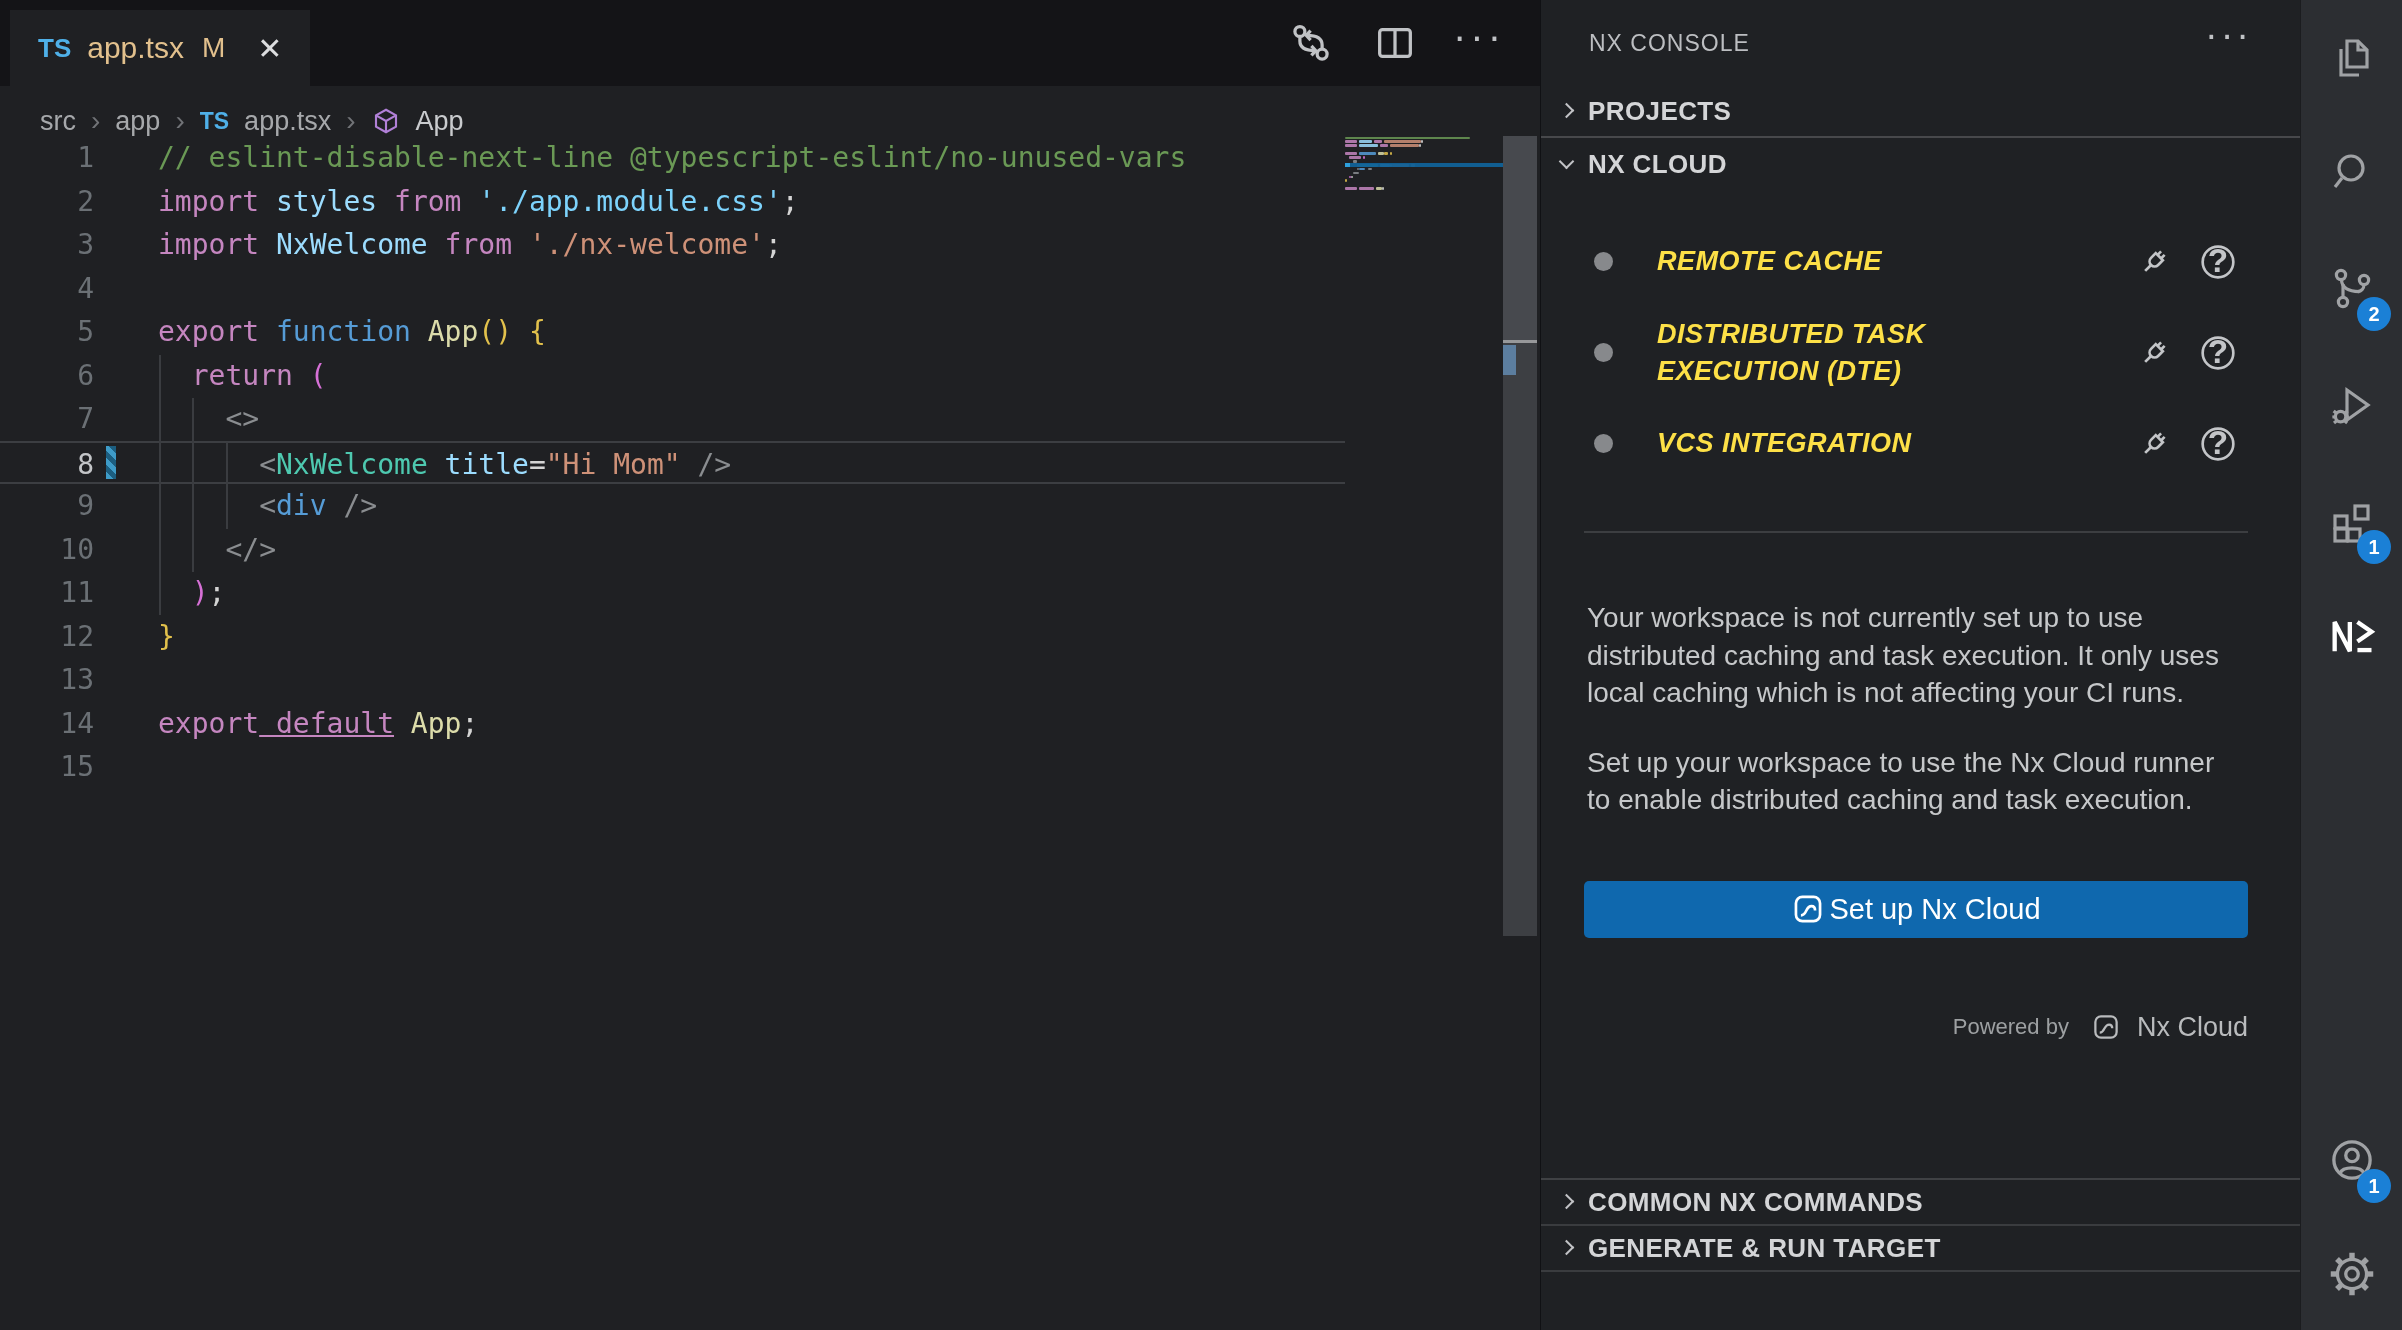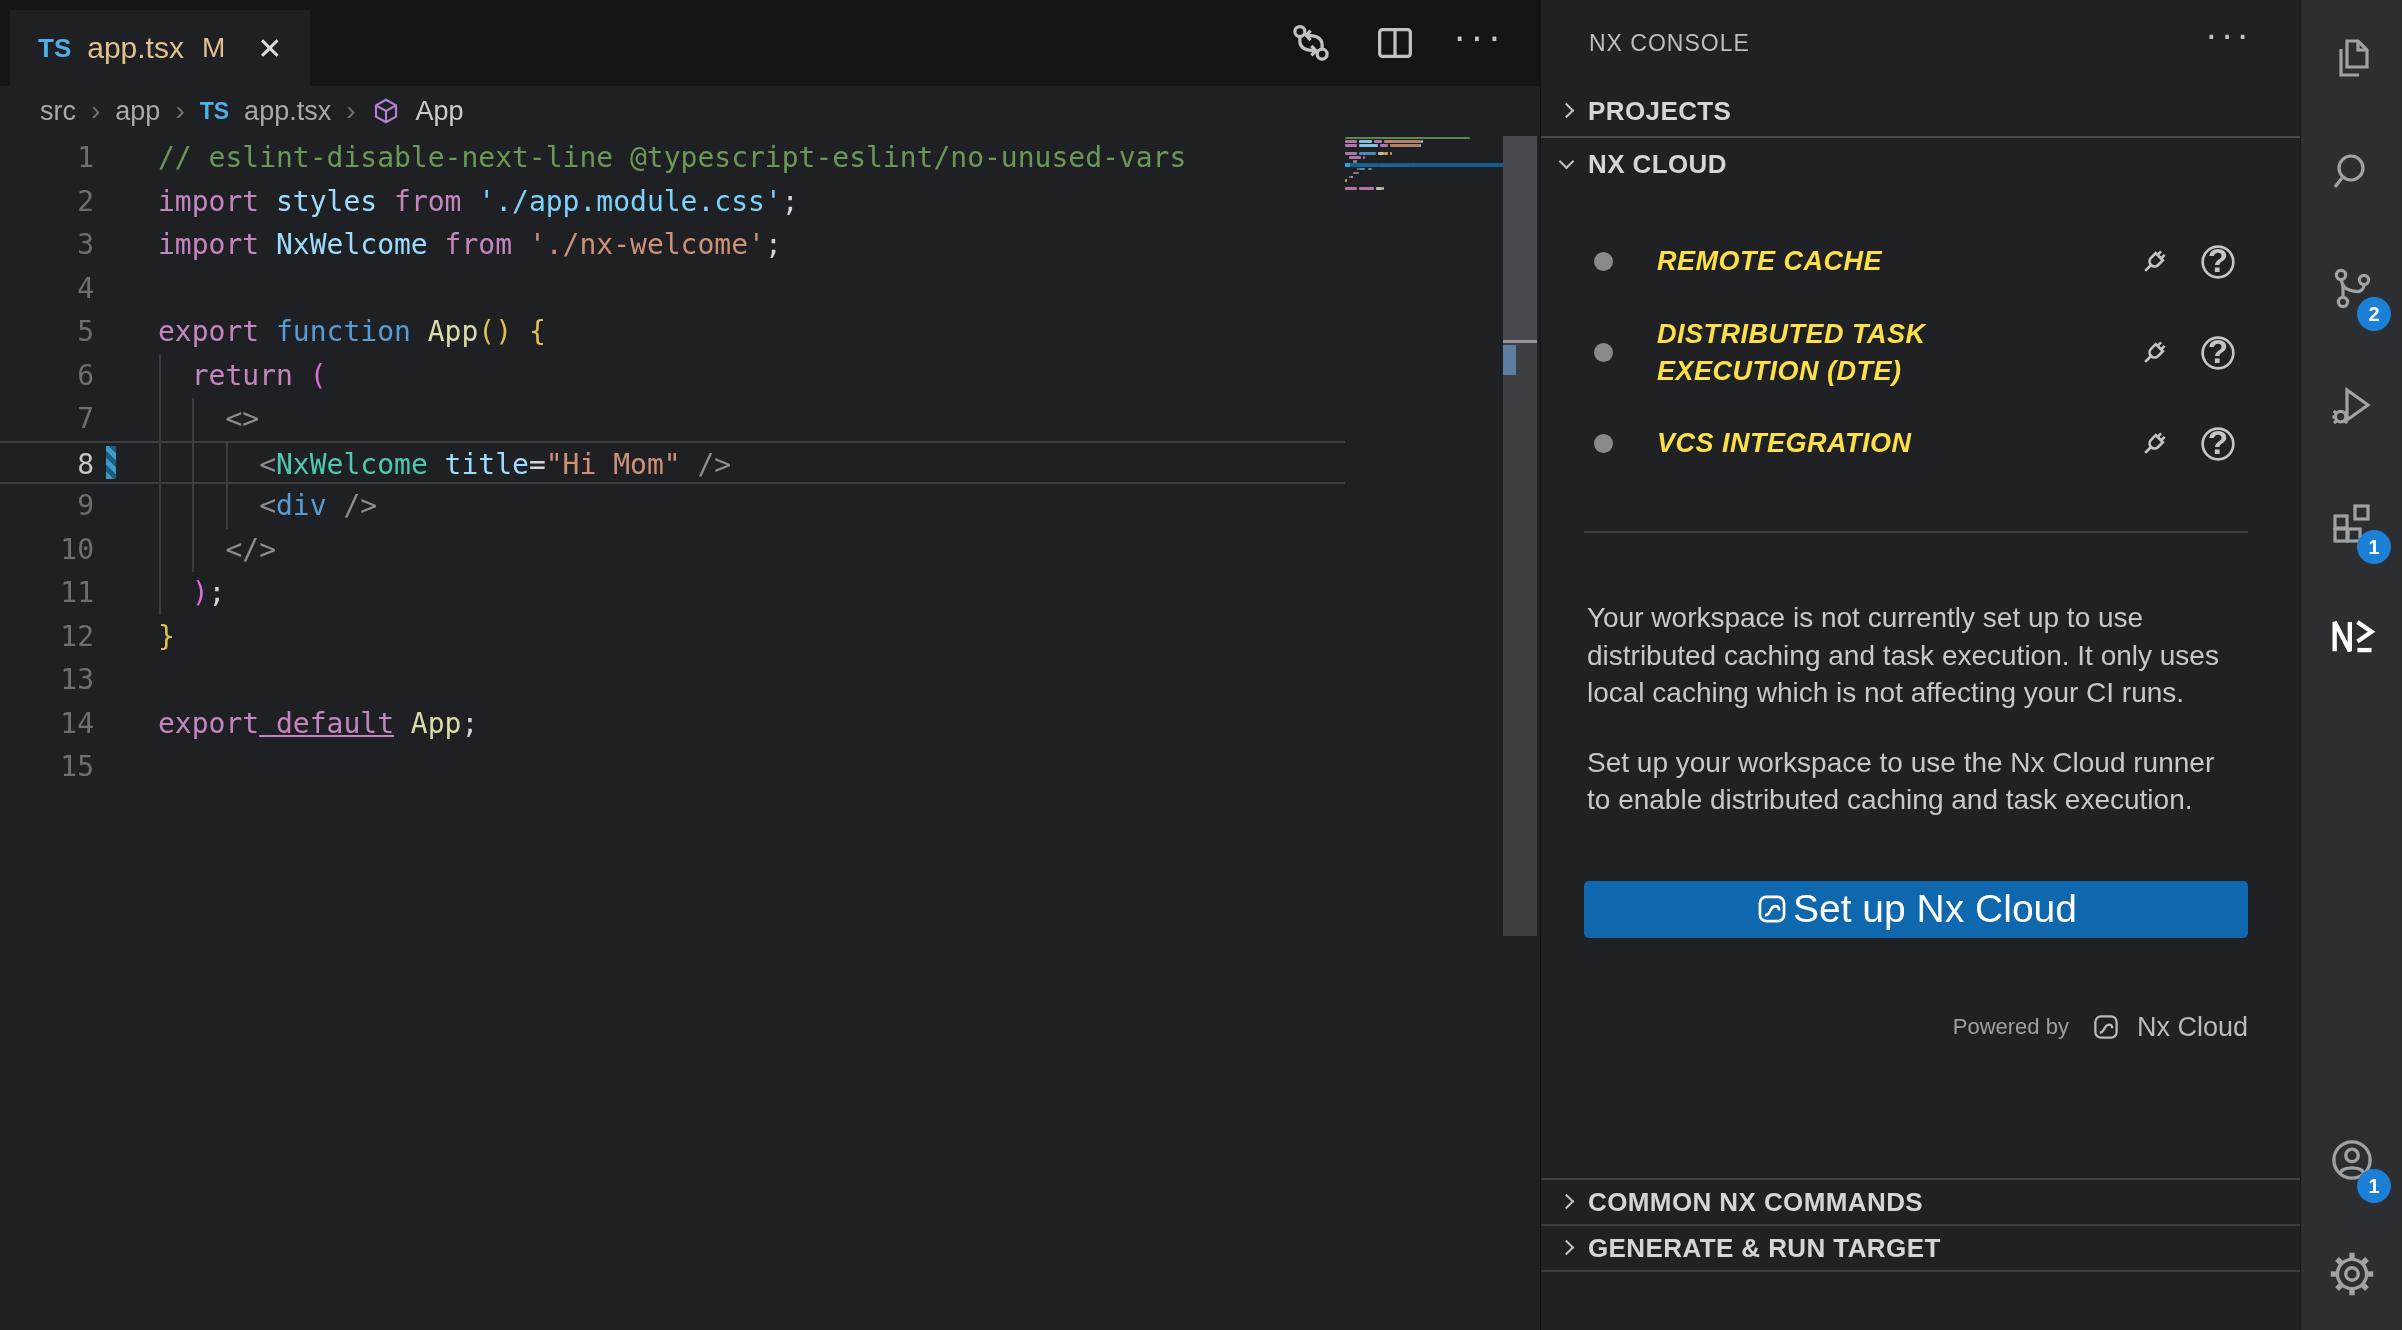--- a/index.html
+++ b/index.html
@@ -19,21 +19,21 @@
   .ts-badge { font-weight:bold; font-size:26px; color:#4fb0e8; letter-spacing:0; }
   .tab-name { font-size:30px; color:#e2c08d; }
   .tab-m { font-size:28px; color:#e2c08d; margin-left:2px; }
   .tab-close { font-size:30px; color:#dcdddf; margin-left:16px; }
   .editor-actions { position:absolute; right:36px; top:18px; display:flex; gap:34px; align-items:center; }
   .editor-actions .icon-btn { width:50px; height:50px; display:flex; align-items:center; justify-content:center; }
   .editor-actions svg { stroke:#c0c2c5; fill:none; stroke-width:1.7; }
   .dots { color:#c0c2c5; font-size:40px; letter-spacing:4px; line-height:20px; padding-bottom:14px; }
 
   .breadcrumb {
-    position:absolute; left:0; top:86px; width:1540px; height:50px;
+    position:absolute; left:0; top:96px; width:1540px; height:50px;
     display:flex; align-items:center; padding-left:40px; gap:15px;
     font-size:27px; color:#a6a8ab;
   }
   .breadcrumb .sep { color:#717377; font-size:28px; }
   .breadcrumb .ts-mini { color:#4fb0e8; font-weight:bold; font-size:23px; }
   .breadcrumb .bc-last { color:#c9cbce; }
 
   
   .code-area { position:absolute; left:0; top:136px; width:1540px; bottom:0; }
   .code-rows { position:absolute; left:0; top:0; width:1345px; }
@@ -82,21 +82,21 @@
   .feature .ficons { margin-left:auto; display:flex; gap:24px; align-items:center; }
   .feature svg { stroke:#c3c5c8; fill:none; }
 
   .panel-divider { height:2px; background:#3c3e41; margin:42px 52px 0 43px; }
   .panel-paras { padding:66px 60px 0 46px; }
   .panel-paras p { font-size:28px; line-height:37.5px; color:#c6c8ca; }
   .panel-paras p + p { margin-top:32px; }
 
   .setup-btn {
     margin:62px 0 0 43px; width:664px; height:57px; border:none; border-radius:5px;
-    background:#0f68ae; color:#fff; font-family:inherit; font-size:39px;
+    background:#0f68ae; color:#fff; font-family:inherit; font-size:29px;
     display:flex; align-items:center; justify-content:center; gap:4px; cursor:pointer;
   }
   .setup-btn svg { stroke:#fff; fill:none; }
 
   .powered { margin-top:74px; display:flex; align-items:center; justify-content:flex-end; padding-right:52px; gap:16px; }
   .powered-label { font-size:22px; color:#9da0a2; margin-right:6px; }
   .powered svg { stroke:#b9bbbd; fill:none; }
   .powered-brand { font-size:27px; color:#b9bbbd; }
 
   .bottom-sections { position:absolute; left:0; right:0; top:1178px; border-top:2px solid #3f4144; }

